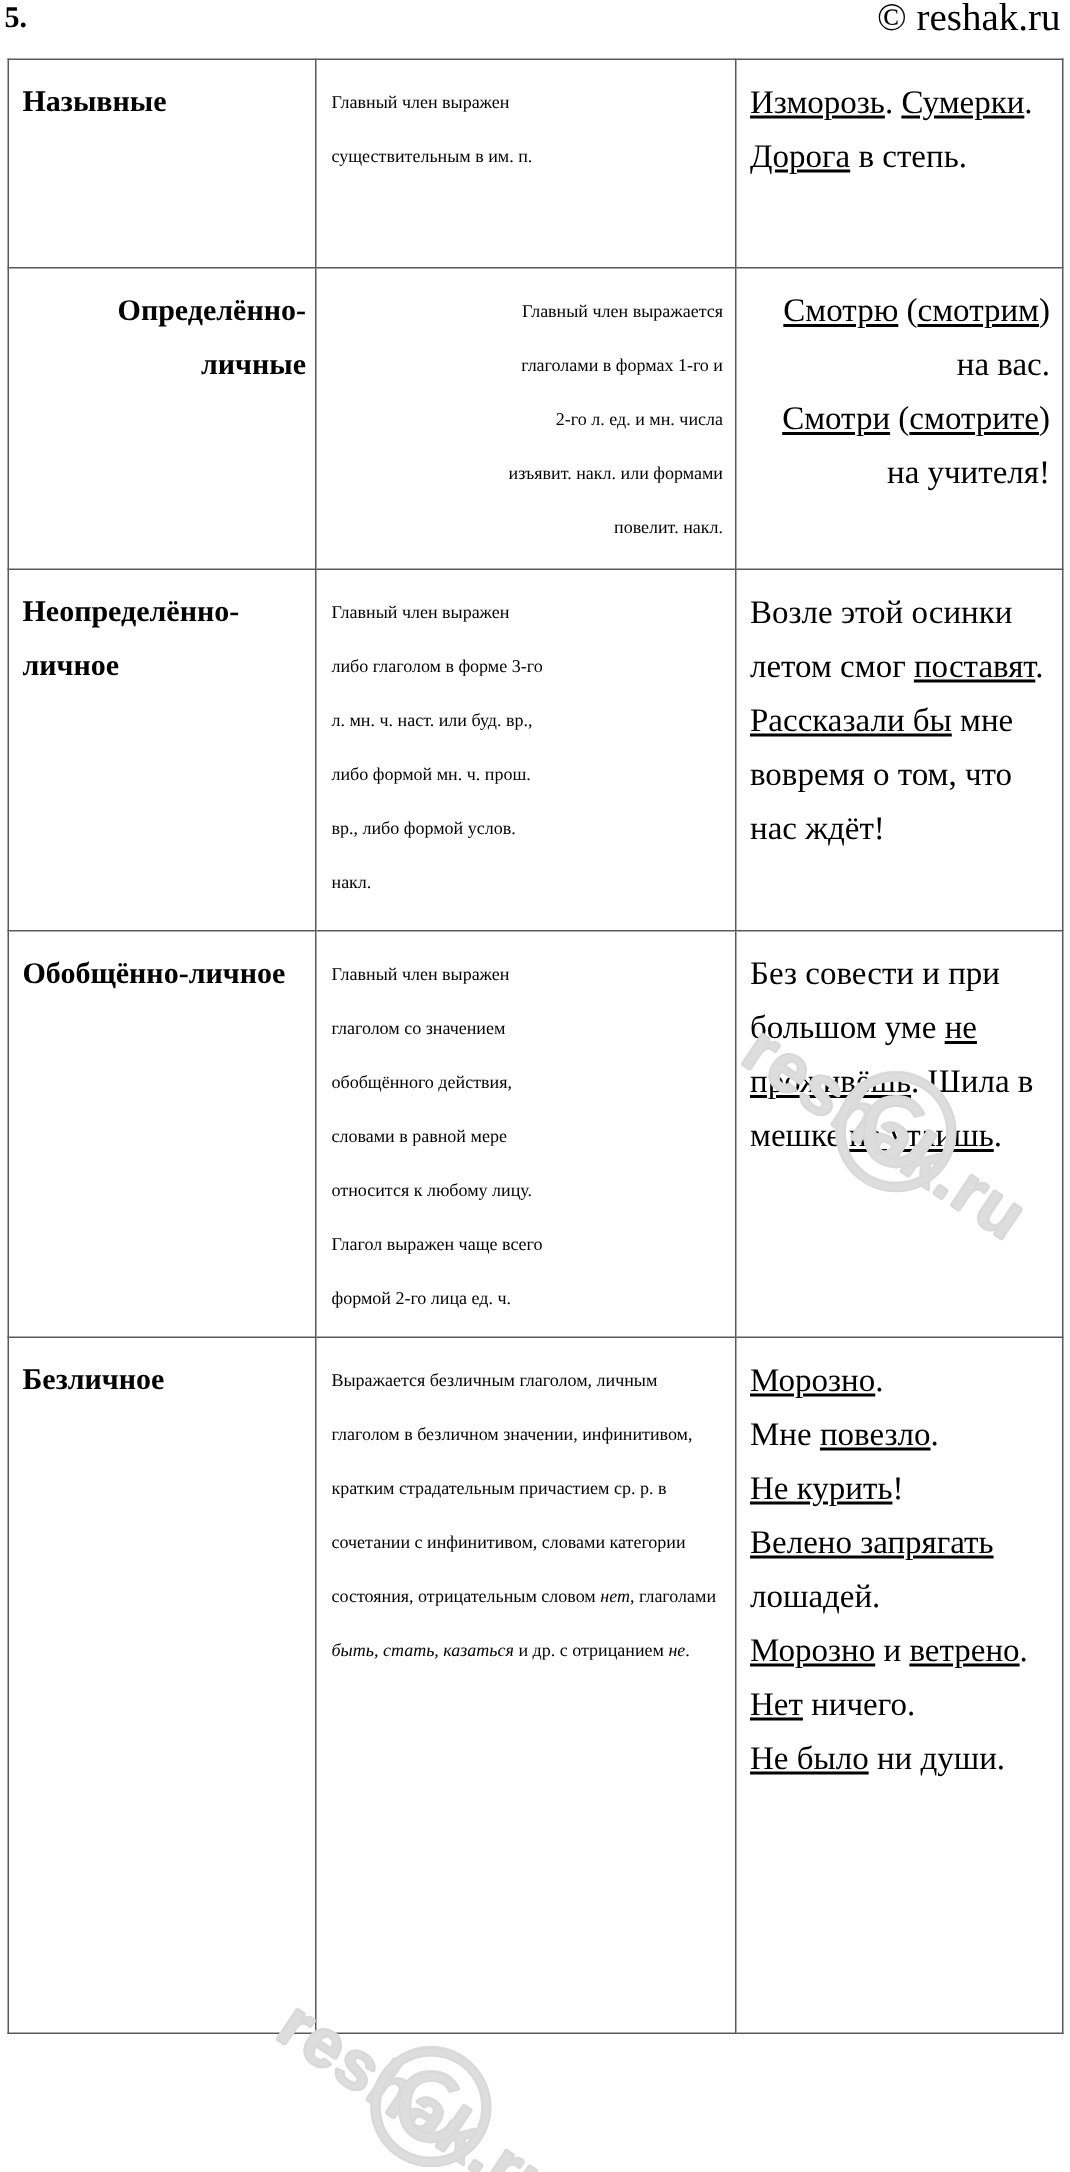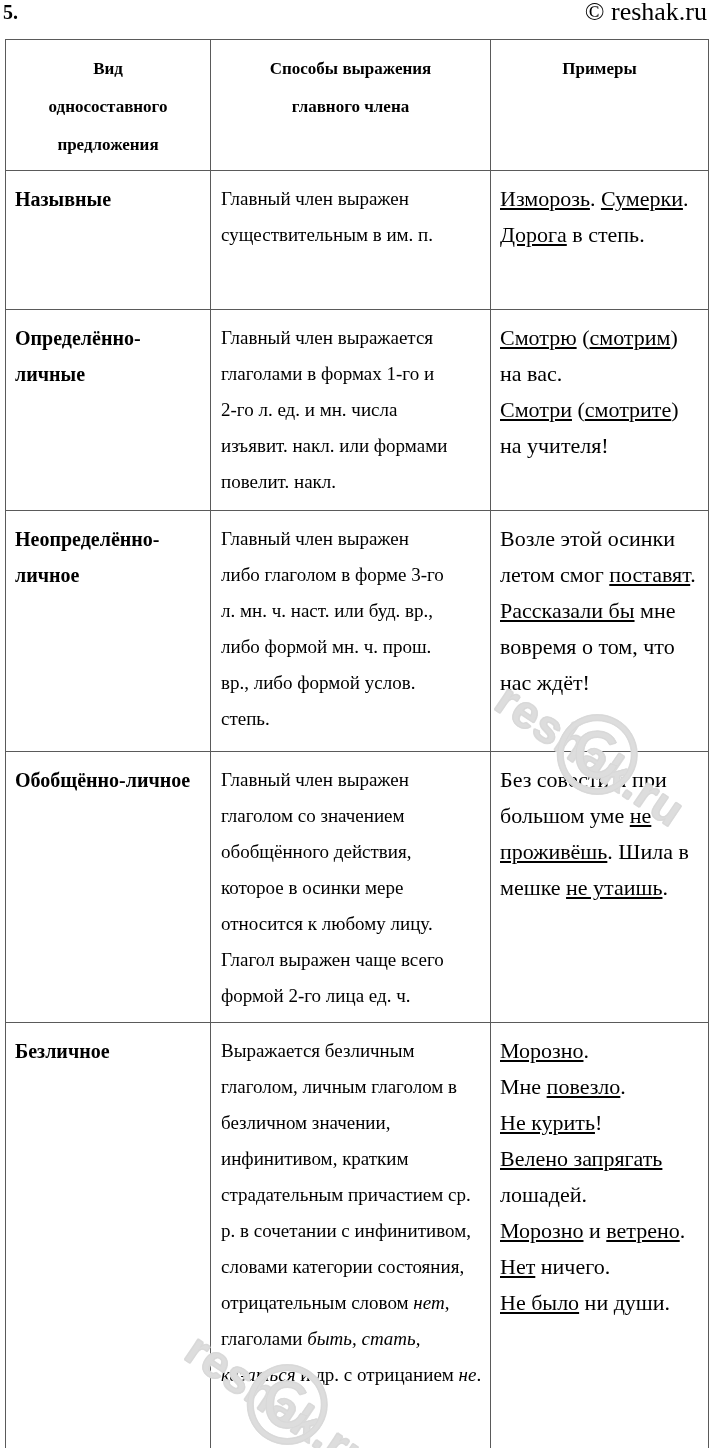--- a/index.html
+++ b/index.html
@@ -85,38 +85,38 @@
   }
 
   
   .type-cell {
     font-weight: bold;
     font-size: 20px;
     line-height: 36px;
     padding: 10px 6px 8px 9px !important;
   }
   .desc-cell {
-    font-size: 19px;
+    font-size: 12px;
     line-height: 36px;
     padding: 10px 8px 8px 10px !important;
     text-align: left;
   }
   .ex-cell {
     font-size: 22px;
     line-height: 36px;
     padding: 10px 8px 8px 9px !important;
     text-align: left;
   }
 
   .u { text-decoration: underline; }
   .it { font-style: italic; }
 
   
   tr.r1 td { height: 120px; }
-  tr.r2 td { height: 182px; }
+  tr.r2 td { height: 182px; text-align: right; }
   tr.r3 td { height: 222px; }
   tr.r4 td { height: 250px; }
   tr.r5 td { height: 445px; }
 
   
   .watermark {
     position: absolute;
     pointer-events: none;
     user-select: none;
     font-family: "Liberation Sans", sans-serif;
@@ -169,34 +169,20 @@
 
   <div class="table-wrap">
     <table class="grammar-table">
       <colgroup>
         <col class="c1">
           <col class="c2">
           <col class="c3">
       </colgroup>
       <tbody>
 
-        <tr>
-          <td class="hdr-cell">
-            <div>Вид</div>
-            <div>односоставного</div>
-            <div>предложения</div>
-          </td>
-          <td class="hdr-cell">
-            <div>Способы выражения</div>
-            <div>главного члена</div>
-          </td>
-          <td class="hdr-cell">
-            <div>Примеры</div>
-          </td>
-        </tr>
 
         <tr class="r1">
           <td class="type-cell">
             <span>Назывные</span>
           </td>
           <td class="desc-cell">
             <div>Главный член выражен</div>
             <div>существительным в им. п.</div>
           </td>
           <td class="ex-cell">
@@ -235,41 +221,41 @@
           <td class="type-cell">
             <div>Неопределённо-</div>
             <div>личное</div>
           </td>
           <td class="desc-cell">
             <div>Главный член выражен</div>
             <div>либо глаголом в форме 3-го</div>
             <div>л. мн. ч. наст. или буд. вр.,</div>
             <div>либо формой мн. ч. прош.</div>
             <div>вр., либо формой услов.</div>
-            <div>степь.</div>
+            <div>накл.</div>
           </td>
           <td class="ex-cell">
             <div>
               <span>Возле этой осинки летом смог </span><span class="u">поставят</span><span>.</span>
             </div>
             <div>
               <span class="u">Рассказали бы</span><span> мне вовремя о том, что нас ждёт!</span>
             </div>
           </td>
         </tr>
 
         <tr class="r4">
           <td class="type-cell">
             <span>Обобщённо-личное</span>
           </td>
           <td class="desc-cell">
             <div>Главный член выражен</div>
             <div>глаголом со значением</div>
             <div>обобщённого действия,</div>
-            <div>которое в осинки мере</div>
+            <div>словами в равной мере</div>
             <div>относится к любому лицу.</div>
             <div>Глагол выражен чаще всего</div>
             <div>формой 2-го лица ед. ч.</div>
           </td>
           <td class="ex-cell">
             <div>
               <span>Без совести и при большом уме </span><span class="u">не проживёшь</span><span>. Шила в мешке </span><span class="u">не утаишь</span><span>.</span>
             </div>
           </td>
         </tr>

